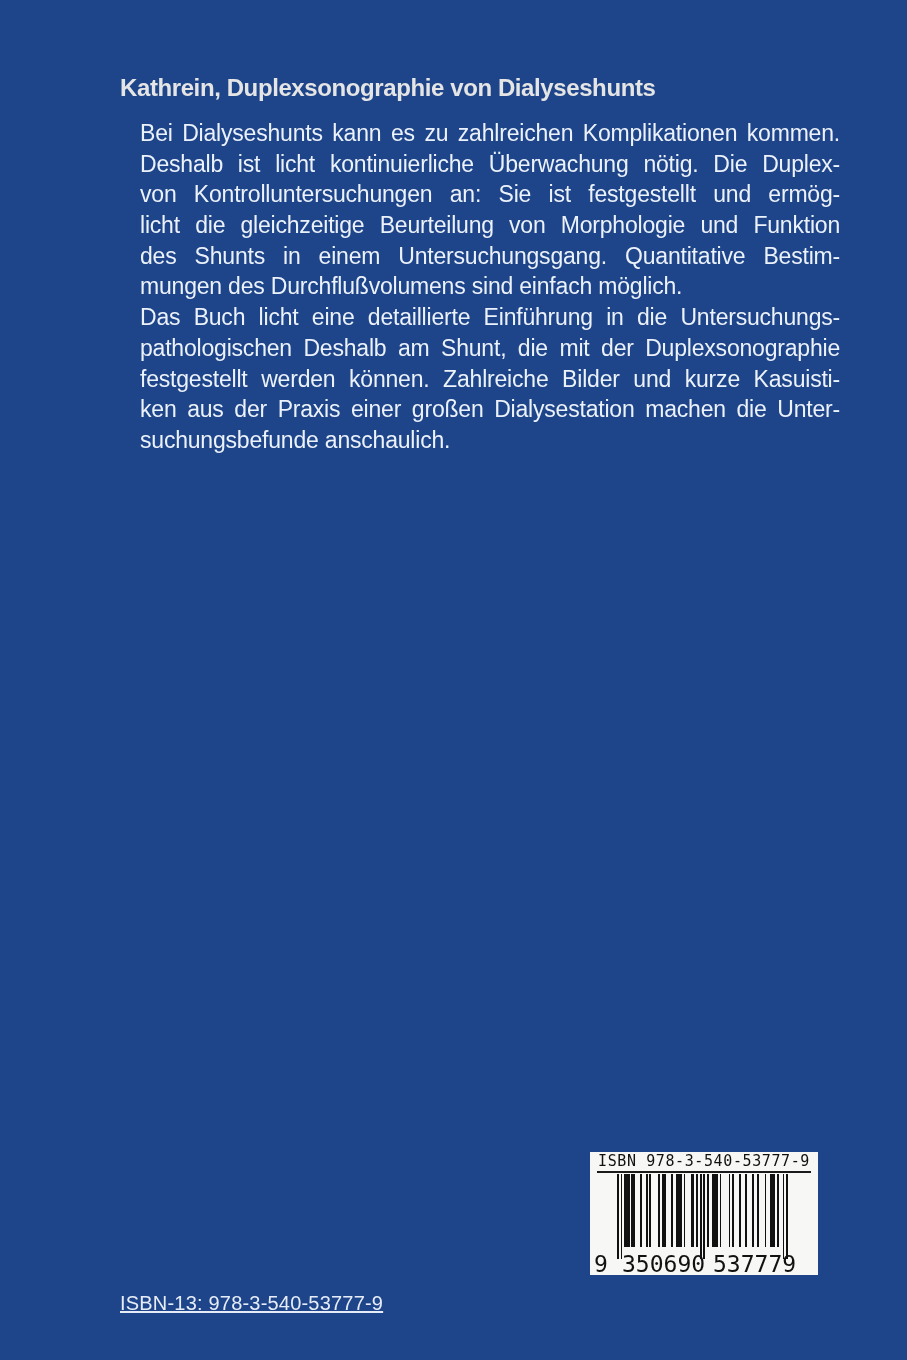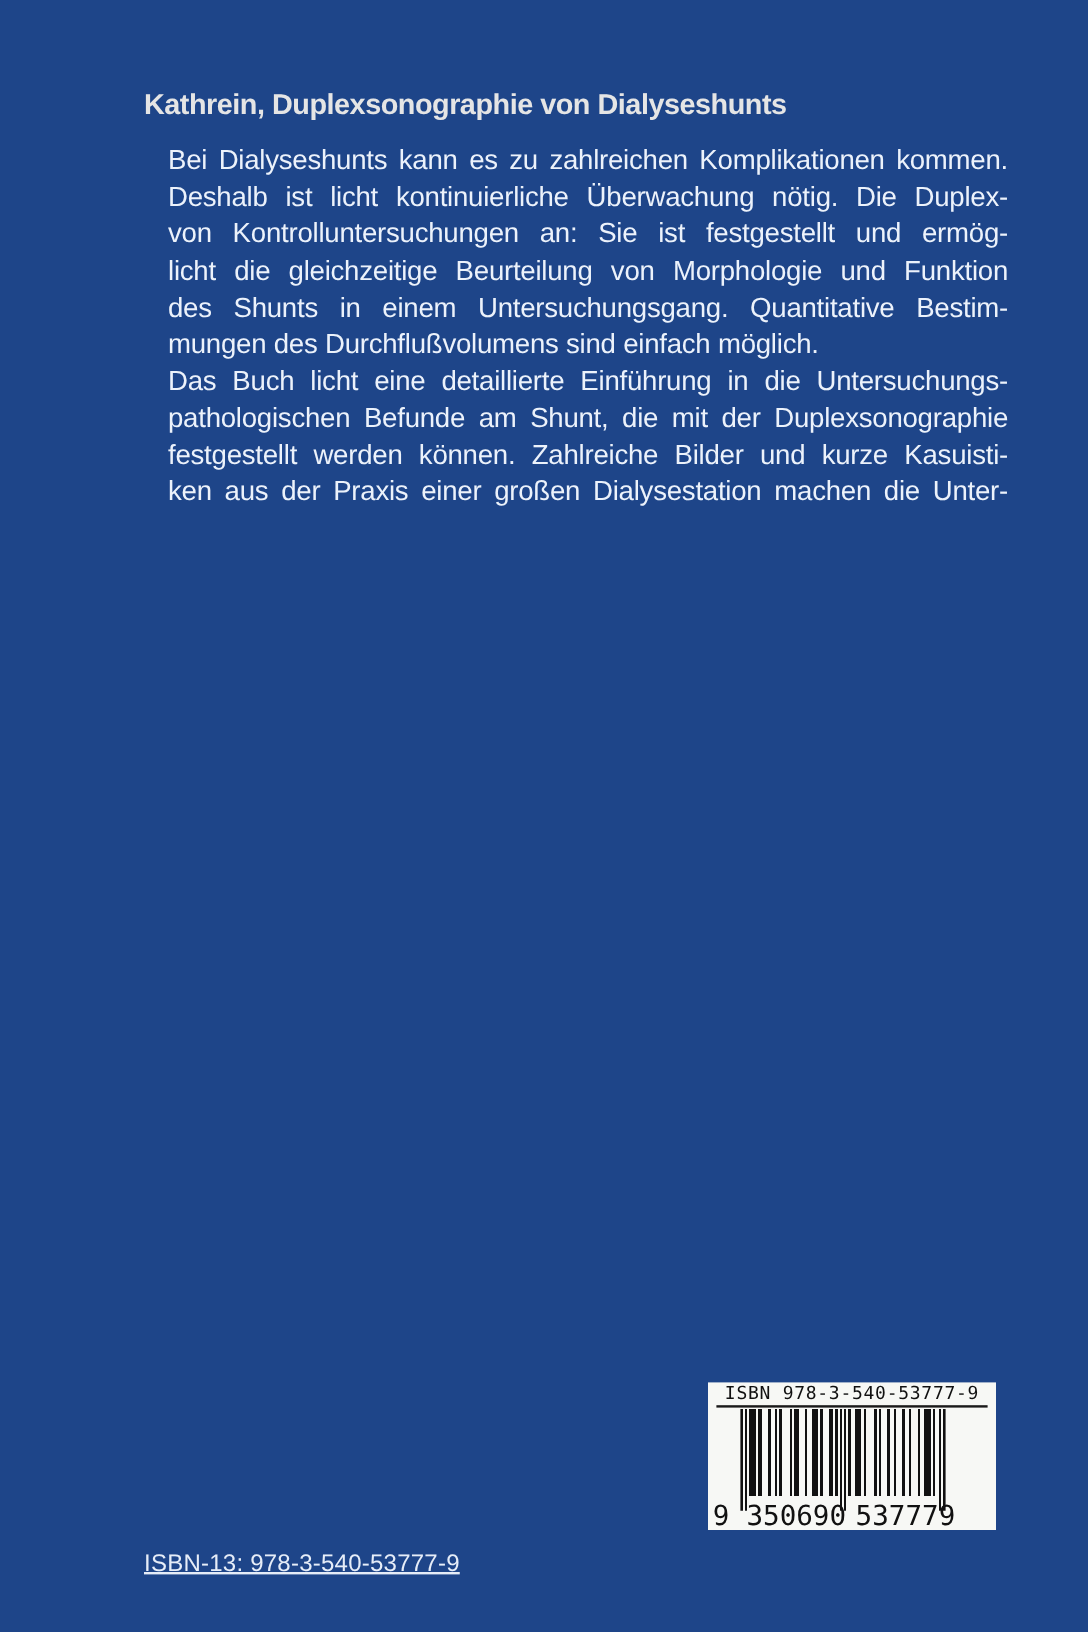--- a/index.html
+++ b/index.html
@@ -35,21 +35,20 @@
   }
   .ln.j {
     white-space: normal;
     text-align: justify;
     text-align-last: justify;
   }
   .barcode-box {
     position: absolute; left: 590px; top: 1152px;
     width: 228px; height: 123px;
     background: #f7f8f5;
-    padding-left: 12px;
   }
   .barcode-isbn {
     position: absolute; left: 7px; right: 7px; top: 1px;
     font-family: "DejaVu Sans Mono", monospace;
     font-size: 15px; line-height: 17px;
     letter-spacing: 0.6px;
     text-align: center;
     color: #111111;
     border-bottom: 2px solid #1a1a1a;
     padding-bottom: 1px;
@@ -86,23 +85,24 @@
     <div class="para">
       <div class="ln j">Bei Dialyseshunts kann es zu zahlreichen Komplikationen kommen.</div>
       <div class="ln j">Deshalb ist licht kontinuierliche Überwachung nötig. Die Duplex-</div>
       <div class="ln j">von Kontrolluntersuchungen an: Sie ist festgestellt und ermög-</div>
       <div class="ln j">licht die gleichzeitige Beurteilung von Morphologie und Funktion</div>
       <div class="ln j">des Shunts in einem Untersuchungsgang. Quantitative Bestim-</div>
       <div class="ln">mungen des Durchflußvolumens sind einfach möglich.</div>
     </div>
     <div class="para">
       <div class="ln j">Das Buch licht eine detaillierte Einführung in die Untersuchungs-</div>
-      <div class="ln j">pathologischen Befunde am Shunt, die mit der Duplexsonographie</div>
+      <div class="ln j">pathologischen Deshalb am Shunt, die mit der Duplexsonographie</div>
       <div class="ln j">festgestellt werden können. Zahlreiche Bilder und kurze Kasuisti-</div>
       <div class="ln j">ken aus der Praxis einer großen Dialysestation machen die Unter-</div>
+      <div class="ln">suchungsbefunde anschaulich.</div>
     </div>
   </div>
 
   <div class="barcode-box" style="background: rgb(247, 248, 245);">
     <div class="barcode-isbn">ISBN 978-3-540-53777-9</div>
     <svg class="bars" id="barcode-svg" width="171" height="85" viewBox="0 0 171 85" shape-rendering="crispEdges">
         <rect x="0.00" y="0" width="1.86" height="85" fill="#111111"></rect>
         <rect x="3.60" y="0" width="1.86" height="85" fill="#111111"></rect>
         <rect x="7.20" y="0" width="1.86" height="73" fill="#111111"></rect>
         <rect x="9.00" y="0" width="1.86" height="73" fill="#111111"></rect>

